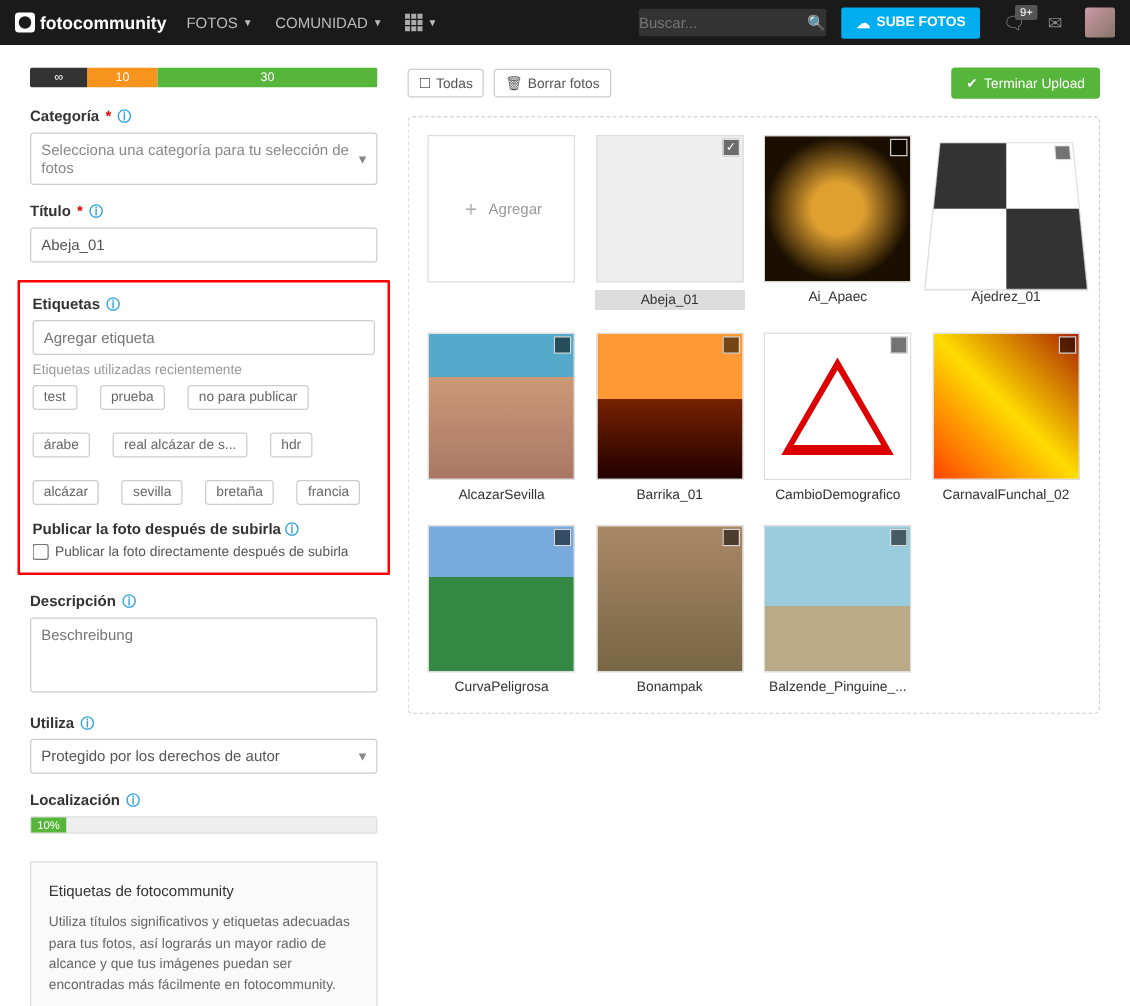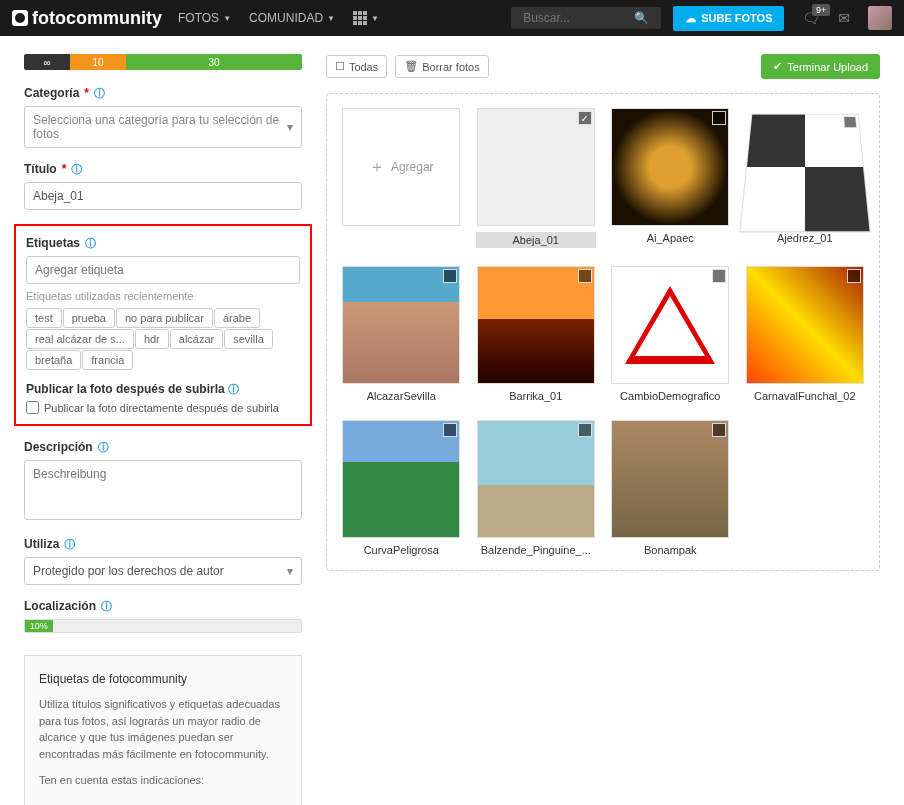--- a/index.html
+++ b/index.html
@@ -1,49 +1,49 @@
 <!DOCTYPE html>
 <html><head>
 <meta charset="utf-8">
 <style>
 *{box-sizing:border-box;margin:0;padding:0;font-family:Arial,Helvetica,sans-serif}
 body{background:#fff;font-size:12px;color:#333}
 .navbar{background:#1a1a1a;height:36px;display:flex;align-items:center;padding:0 12px;color:#aaa}
 .logo{display:flex;align-items:center;margin-right:16px}
 .logo .cam{width:16px;height:16px;background:#fff;border-radius:3px;margin-right:4px;position:relative}
 .logo .cam::after{content:"";position:absolute;top:3px;left:3px;width:10px;height:10px;border-radius:50%;background:#1a1a1a}
-.logo-text{color:#fff;font-weight:bold;font-size:18px}
+.logo-text{color:#fff;font-weight:bold;font-size:14px}
 .logo-text b{color:#fff;font-weight:900}
 .nav-item{color:#bbb;margin-right:18px;font-size:12px;display:flex;align-items:center;gap:4px;cursor:pointer}
 .nav-item .caret{font-size:8px}
 .squares{display:grid;grid-template-columns:repeat(3,4px);grid-gap:1px}
 .squares span{width:4px;height:4px;background:#aaa}
 .nav-spacer{flex:1}
-.search{background:#333;border-radius:2px;display:flex;align-items:center;padding:4px 12px;width:150px}
+.search{background:#333;border-radius:2px;display:flex;align-items:center;padding:4px 0;width:150px}
 .search input{background:transparent;border:none;color:#aaa;font-size:12px;outline:none;width:100%}
 .search-ico{color:#666;font-size:12px}
 .btn-upload{background:#00aeef;color:#fff;padding:6px 12px;border-radius:2px;margin-left:12px;font-size:11px;font-weight:bold;display:flex;align-items:center;gap:5px;cursor:pointer}
 .icon-btn{margin-left:18px;color:#888;position:relative;font-size:14px;cursor:pointer}
 .badge{position:absolute;top:-6px;right:-10px;background:#555;color:#fff;font-size:9px;padding:1px 4px;border-radius:2px}
 .avatar{width:24px;height:24px;border-radius:2px;background:linear-gradient(135deg,#c9a,#876);margin-left:18px}
 .container{display:flex;padding:18px 24px 24px;gap:24px}
 .sidebar{width:278px;flex-shrink:0}
 .prog{display:flex;height:16px;border-radius:2px;overflow:hidden;margin-bottom:16px}
 .p1{background:#333;flex:0 0 46px;display:flex;align-items:center;justify-content:center;color:#fff;font-size:10px}
 .p2{background:#f7941d;flex:0 0 56px;display:flex;align-items:center;justify-content:center;color:#fff;font-size:10px}
 .p3{background:#56b63b;flex:1;display:flex;align-items:center;justify-content:center;color:#fff;font-size:10px}
 .field{margin-bottom:14px}
 .field-label{font-weight:bold;font-size:12px;margin-bottom:5px;display:flex;gap:5px}
 .req{color:#d00}
 .help{color:#31a3dd;font-size:11px;cursor:pointer}
 .input,.select{width:100%;border:1px solid #ccc;border-radius:3px;padding:6px 8px;font-size:12px;color:#555;background:#fff}
 .select{display:flex;justify-content:space-between;align-items:center;color:#888;cursor:pointer}
 .red-box{border:2px solid red;padding:10px;margin:0 -10px 14px;border-radius:1px}
 .tags-label{font-size:11px;color:#999;margin:6px 0}
-.tags{display:flex;flex-wrap:wrap;gap:1px}
+.tags{display:flex;flex-wrap:wrap;gap:18px}
 .tag{border:1px solid #ccc;border-radius:3px;padding:3px 8px;font-size:11px;color:#666;cursor:pointer}
 .sub-label{font-weight:bold;font-size:12px;margin-top:12px;margin-bottom:4px}
 .chk-row{display:flex;align-items:flex-end;gap:5px;font-size:11px;color:#555}
 .textarea{width:100%;height:60px;border:1px solid #ccc;border-radius:3px;padding:6px 8px;font-size:12px;color:#999;resize:none}
 .loc-bar{height:14px;background:#eee;border:1px solid #ddd;border-radius:2px;position:relative;margin-top:5px}
 .loc-fill{background:#56b63b;color:#fff;font-size:9px;height:100%;width:10%;display:flex;align-items:center;justify-content:center}
 .tips{border:1px solid #ddd;background:#fafafa;padding:14px;margin-top:22px;font-size:11px;color:#666;line-height:1.5}
 .tips-h{font-size:12px;color:#333;margin-bottom:8px}
 .tips p{margin-bottom:10px}
 .tips ul{margin-left:16px}
@@ -291,27 +291,27 @@
             </div>
             <div class="cap">CarnavalFunchal_02</div>
           </div>
           <div class="card">
             <div class="thumb curva">
               <div class="corner"></div>
             </div>
             <div class="cap">CurvaPeligrosa</div>
           </div>
           <div class="card">
+            <div class="thumb bonam">
+              <div class="corner"></div>
+            </div>
+            <div class="cap">Bonampak</div>
+          </div>
+          <div class="card">
             <div class="thumb peng">
               <div class="corner"></div>
             </div>
             <div class="cap">Balzende_Pinguine_...</div>
           </div>
-          <div class="card">
-            <div class="thumb bonam">
-              <div class="corner"></div>
-            </div>
-            <div class="cap">Bonampak</div>
-          </div>
         </div>
     </div>
   </div>
 </div>
 
 </body></html>

